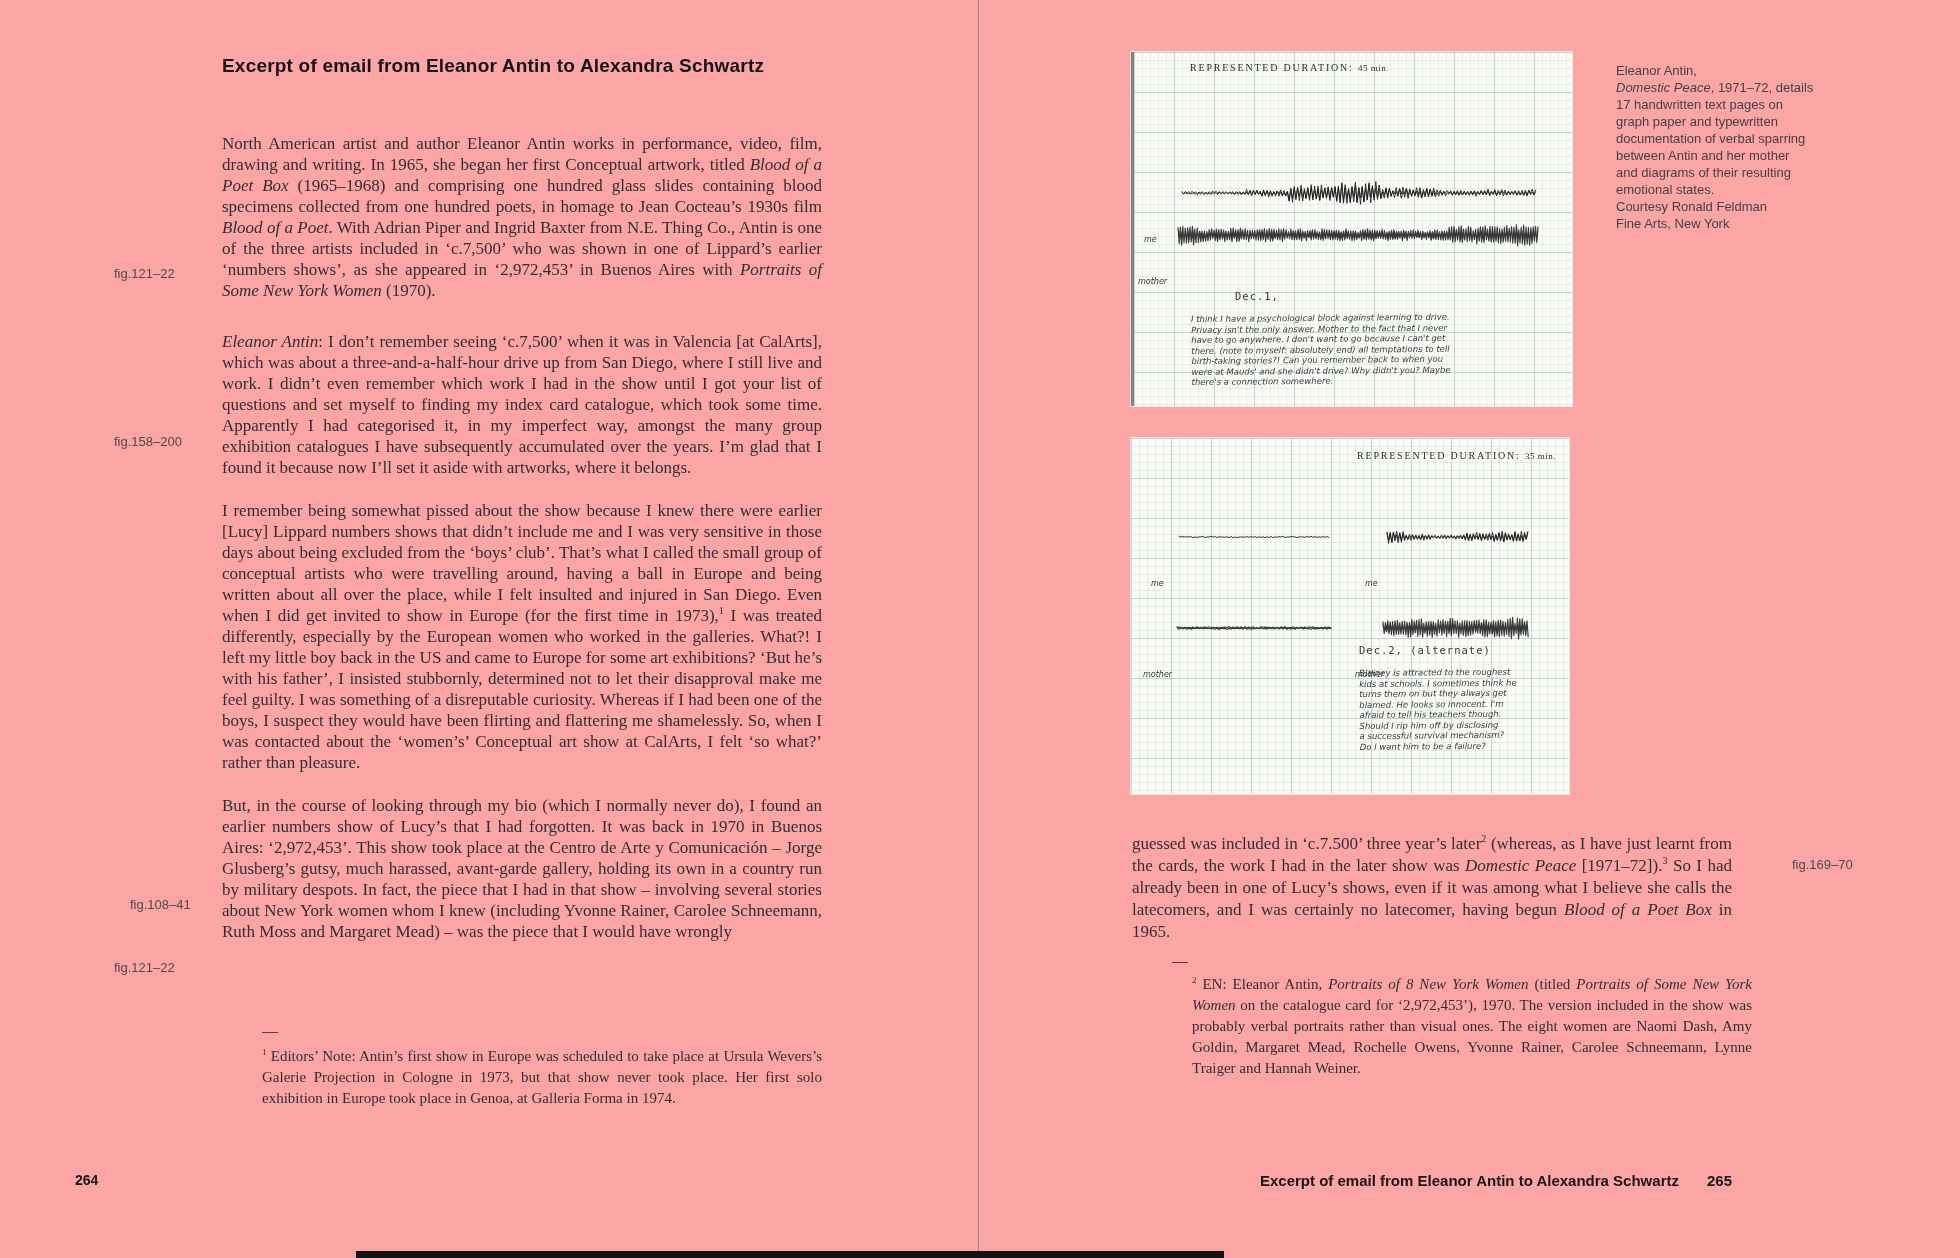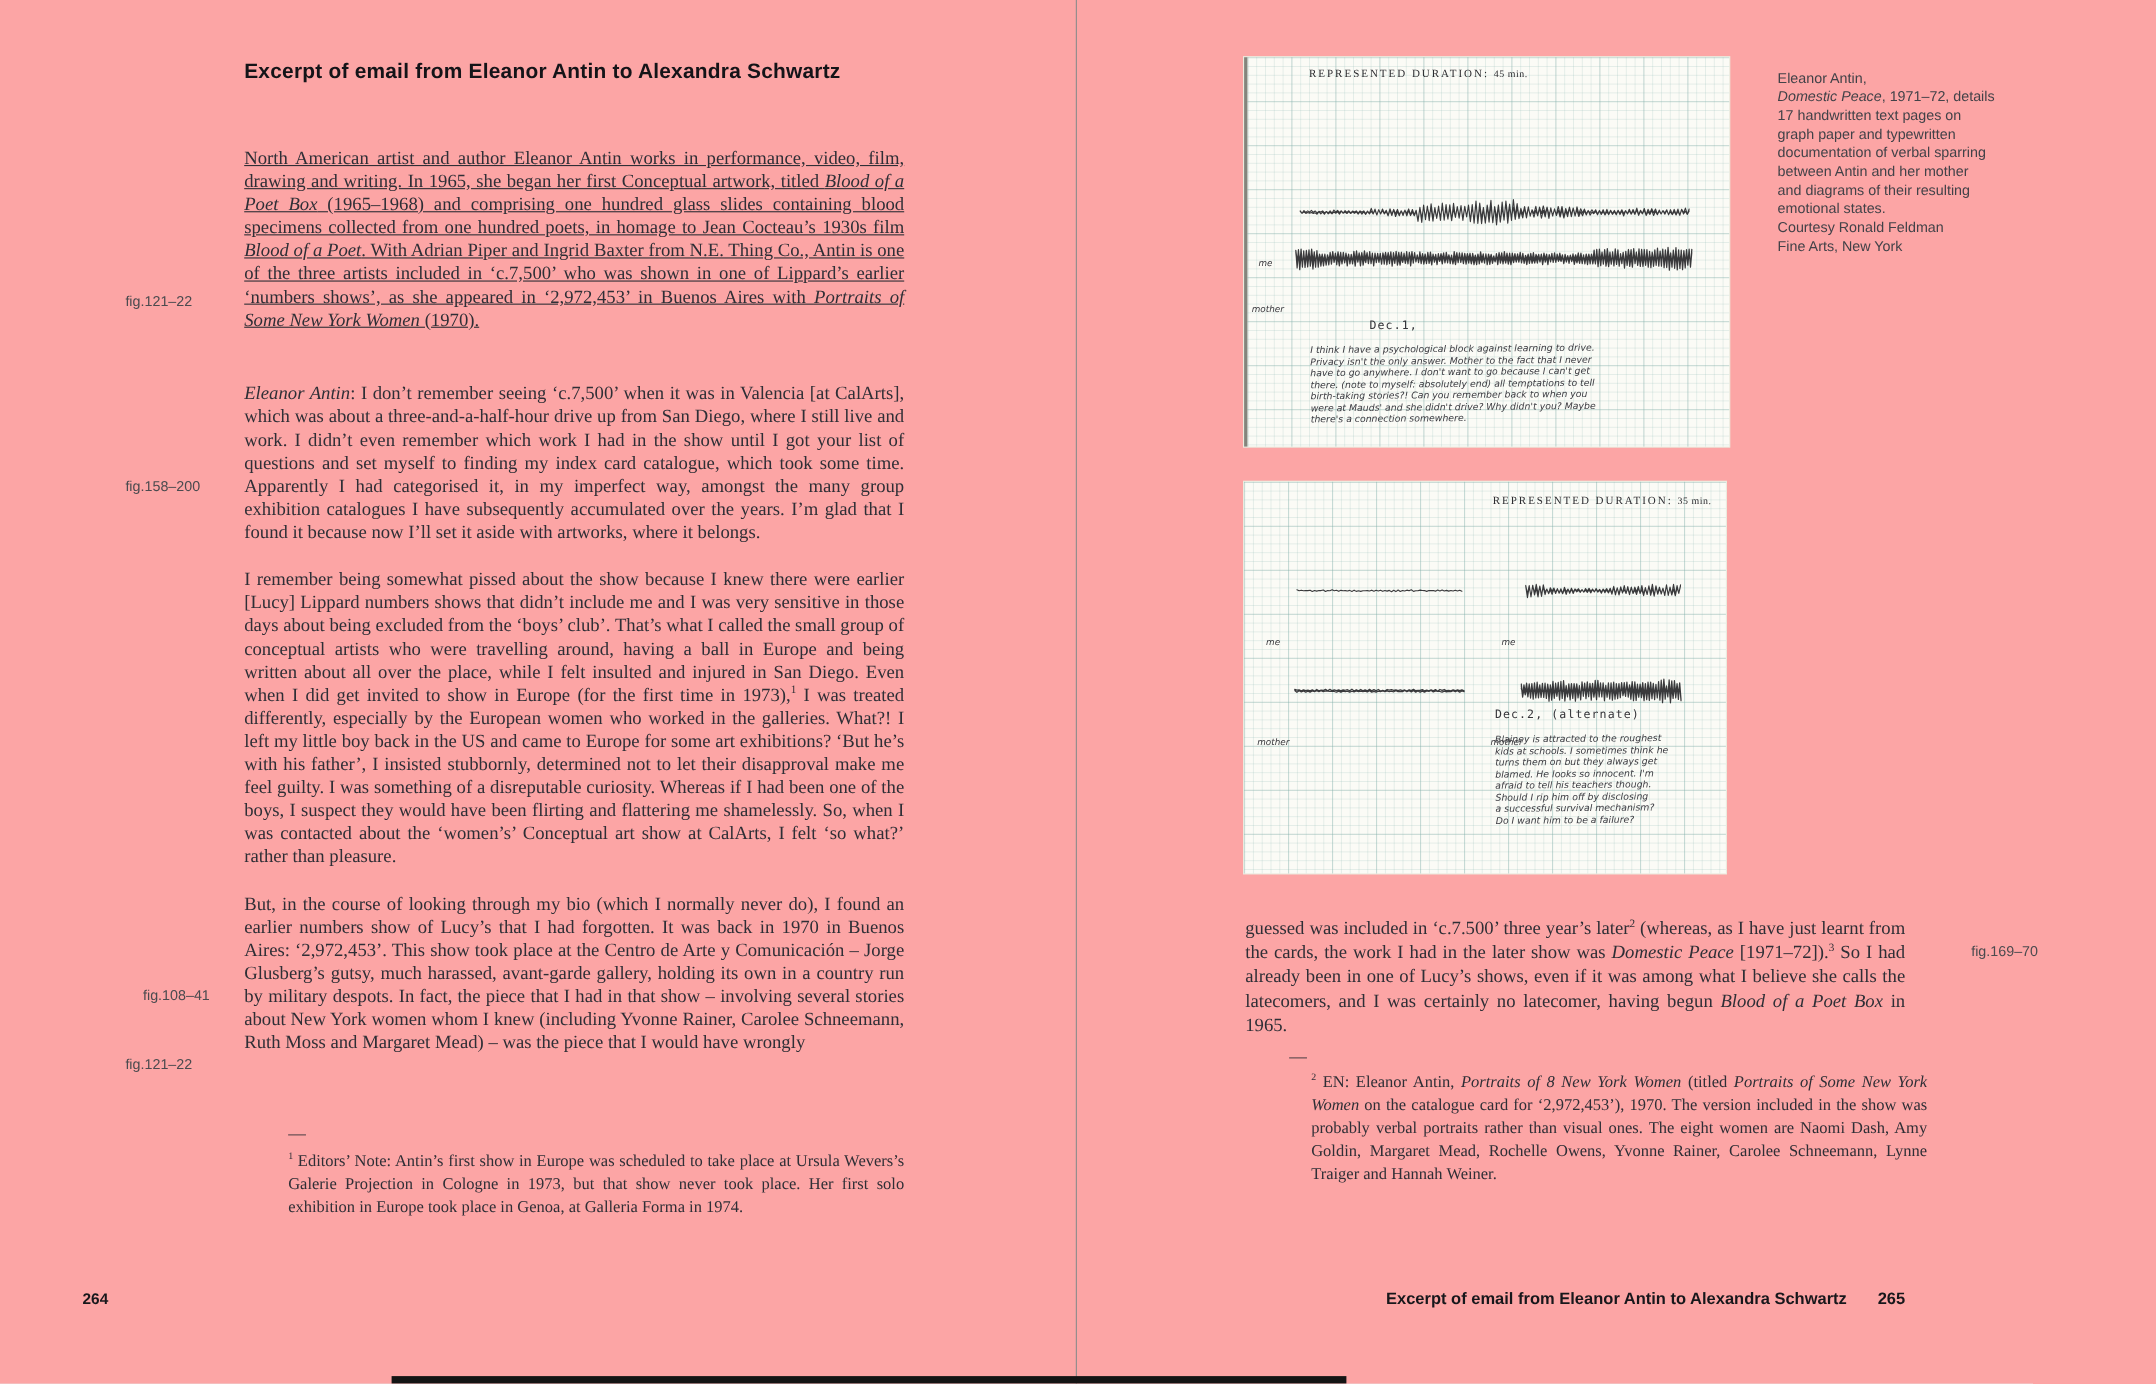--- a/index.html
+++ b/index.html
@@ -4,21 +4,21 @@
 <style>
   html,body{margin:0;padding:0;background:#e8e8e8;}
   #canvas{position:relative;width:1960px;height:1258px;background:#fca5a5;overflow:hidden;
           font-family:"Liberation Serif", serif;color:#2f2f36;}
   .abs{position:absolute;}
 
   
   .title{font-family:"Liberation Sans",sans-serif;font-weight:bold;font-size:19px;color:#141418;letter-spacing:.2px;}
   .col{width:600px;}
   .col p{margin:0 0 22px 0;font-size:17px;line-height:21px;text-align:justify;}
-  .col p.intro{margin-bottom:46px;text-decoration:underline;}
+  .col p.intro{margin-bottom:30px;}
   .rcol p{margin:0;font-size:17px;line-height:22px;text-align:justify;}
   i{font-style:italic;}
   .sup{font-size:60%;vertical-align:super;line-height:0;}
   .margin-note{font-family:"Liberation Sans",sans-serif;font-size:13px;color:#4b4b4f;white-space:nowrap;margin-left:36px;}
   .fn-dash{font-size:16px;color:#2f2f36;}
   .fn{width:560px;font-size:15px;line-height:21px;text-align:justify;color:#2f2f36;}
   .fn p{margin:0;}
   .pagenum{font-family:"Liberation Sans",sans-serif;font-weight:bold;font-size:14px;color:#17171b;}
   .footer-right{width:600px;text-align:right;font-family:"Liberation Sans",sans-serif;font-weight:bold;font-size:15px;color:#17171b;}
   .footer-right .num{margin-left:28px;}
@@ -83,21 +83,21 @@
       <div class="abs hand-caps" style="left:56px;top:10px;">
         <span>REPRESENTED DURATION:</span>
         <span class="val">45 min.</span>
       </div>
       <div class="abs hand-small" style="left:10px;top:136px;">me</div>
       <div class="abs hand-small" style="left:4px;top:178px;">mother</div>
       <svg class="waves" width="438" height="354" viewBox="0 0 438 354">
         <path d="M48.0,139.7L49.7,142.0 51.4,139.4 53.1,141.1 54.8,139.7 56.5,140.8 58.2,139.3 59.9,141.0 61.6,139.8 63.3,141.5 65.0,140.1 66.7,140.8 68.4,139.7 70.1,141.6 71.8,140.3 73.5,141.5 75.2,139.7 76.9,141.8 78.6,138.9 80.3,140.9 82.0,139.2 83.7,141.2 85.4,139.6 87.1,141.7 88.8,139.5 90.5,141.1 92.2,139.6 93.9,141.6 95.6,139.9 97.3,140.8 99.0,139.7 100.7,141.7 102.4,139.7 104.1,141.0 105.8,139.7 107.5,142.1 109.2,139.8 110.9,141.9 112.6,137.4 114.3,142.3 116.0,138.1 117.7,143.3 119.4,138.6 121.1,142.4 122.8,138.0 124.5,141.8 126.2,139.1 127.9,143.6 129.6,137.8 131.3,142.7 133.0,138.4 134.7,142.3 136.4,138.4 138.1,142.9 139.8,139.7 141.5,142.5 143.2,139.1 144.9,142.0 146.6,137.9 148.3,143.1 150.0,138.5 151.7,143.3 153.4,139.1 155.1,148.4 156.8,136.6 158.5,146.2 160.2,136.4 161.9,145.9 163.6,136.3 165.3,143.9 167.0,137.4 168.7,149.0 170.4,136.6 172.1,146.5 173.8,135.3 175.5,148.3 177.2,132.7 178.9,148.1 180.6,134.0 182.3,146.7 184.0,137.0 185.7,148.6 187.4,132.8 189.1,145.7 190.8,136.1 192.5,146.4 194.2,135.6 195.9,146.6 197.6,135.6 199.3,145.3 201.0,134.5 202.7,148.4 204.4,133.9 206.1,151.0 207.8,131.8 209.5,149.0 211.2,132.7 212.9,146.5 214.6,136.6 216.3,149.8 218.0,134.5 219.7,144.4 221.4,130.2 223.1,150.5 224.8,135.8 226.5,146.0 228.2,134.3 229.9,149.7 231.6,131.7 233.3,148.1 235.0,130.7 236.7,145.0 238.4,133.6 240.1,148.3 241.8,129.5 243.5,144.4 245.2,133.0 246.9,145.4 248.6,137.4 250.3,142.9 252.0,135.8 253.7,144.6 255.4,136.1 257.1,144.5 258.8,138.6 260.5,142.0 262.2,135.6 263.9,143.8 265.6,136.3 267.3,142.1 269.0,135.2 270.7,142.2 272.4,136.3 274.1,142.9 275.8,138.6 277.5,143.5 279.2,138.6 280.9,143.2 282.6,135.7 284.3,142.8 286.0,135.7 287.7,145.0 289.4,137.5 291.1,142.7 292.8,136.3 294.5,143.4 296.2,137.1 297.9,144.4 299.6,136.1 301.3,142.5 303.0,137.8 304.7,141.6 306.4,138.1 308.1,142.4 309.8,139.4 311.5,141.4 313.2,138.7 314.9,141.4 316.6,138.7 318.3,142.6 320.0,139.3 321.7,142.0 323.4,138.6 325.1,142.7 326.8,138.3 328.5,142.6 330.2,139.1 331.9,142.2 333.6,139.3 335.3,142.4 337.0,139.1 338.7,141.8 340.4,138.7 342.1,142.1 343.8,139.5 345.5,142.3 347.2,138.3 348.9,142.3 350.6,138.5 352.3,142.3 354.0,137.2 355.7,142.9 357.4,139.1 359.1,142.1 360.8,137.5 362.5,143.1 364.2,138.3 365.9,141.6 367.6,137.7 369.3,141.3 371.0,138.0 372.7,142.8 374.4,139.0 376.1,142.6 377.8,139.4 379.5,141.6 381.2,138.7 382.9,143.3 384.6,138.6 386.3,142.7 388.0,138.4 389.7,142.7 391.4,138.1 393.1,143.5 394.8,138.2 396.5,141.5 398.2,137.2 399.9,142.9 401.6,138.0 M48.0,140.1L49.7,142.0 51.4,140.6 53.1,142.0 54.8,141.2 56.5,141.8 58.2,141.1 59.9,142.1 61.6,141.5 63.3,142.8 65.0,140.4 66.7,142.5 68.4,140.9 70.1,142.8 71.8,140.3 73.5,142.4 75.2,141.0 76.9,142.4 78.6,140.8 80.3,141.9 82.0,140.5 83.7,142.7 85.4,139.9 87.1,141.9 88.8,140.7 90.5,142.1 92.2,140.4 93.9,142.1 95.6,140.6 97.3,142.0 99.0,140.7 100.7,142.7 102.4,140.5 104.1,142.6 105.8,140.6 107.5,143.0 109.2,140.3 110.9,142.5 112.6,140.1 114.3,142.6 116.0,139.2 117.7,143.5 119.4,138.6 121.1,142.5 122.8,139.3 124.5,142.5 126.2,140.4 127.9,144.2 129.6,139.3 131.3,143.9 133.0,138.8 134.7,144.8 136.4,140.3 138.1,144.1 139.8,139.6 141.5,143.9 143.2,139.0 144.9,144.2 146.6,139.5 148.3,144.0 150.0,140.7 151.7,144.1 153.4,140.0 155.1,149.2 156.8,136.5 158.5,150.2 160.2,134.5 161.9,147.8 163.6,135.3 165.3,148.6 167.0,133.2 168.7,145.8 170.4,138.6 172.1,146.4 173.8,136.9 175.5,145.4 177.2,136.0 178.9,145.3 180.6,138.5 182.3,147.2 184.0,134.1 185.7,148.1 187.4,137.8 189.1,145.5 190.8,135.8 192.5,144.9 194.2,134.9 195.9,148.5 197.6,135.8 199.3,144.7 201.0,135.3 202.7,149.5 204.4,135.9 206.1,148.8 207.8,130.7 209.5,151.1 211.2,135.1 212.9,151.3 214.6,137.6 216.3,150.8 218.0,135.7 219.7,150.0 221.4,134.6 223.1,150.4 224.8,135.8 226.5,152.4 228.2,135.4 229.9,149.9 231.6,137.1 233.3,147.2 235.0,132.3 236.7,150.9 238.4,135.6 240.1,145.5 241.8,136.4 243.5,147.4 245.2,136.4 246.9,146.8 248.6,140.1 250.3,146.1 252.0,136.9 253.7,146.1 255.4,137.0 257.1,143.4 258.8,139.5 260.5,145.4 262.2,139.2 263.9,144.2 265.6,137.5 267.3,146.3 269.0,139.2 270.7,145.2 272.4,136.8 274.1,146.5 275.8,136.9 277.5,144.4 279.2,137.9 280.9,143.9 282.6,139.3 284.3,145.3 286.0,138.8 287.7,146.2 289.4,139.7 291.1,145.0 292.8,137.0 294.5,145.0 296.2,137.3 297.9,143.4 299.6,139.2 301.3,144.8 303.0,140.6 304.7,144.1 306.4,139.7 308.1,143.4 309.8,139.3 311.5,143.6 313.2,140.9 314.9,142.3 316.6,140.2 318.3,143.3 320.0,139.7 321.7,143.0 323.4,140.3 325.1,143.4 326.8,140.5 328.5,143.1 330.2,139.9 331.9,142.9 333.6,140.5 335.3,143.3 337.0,139.6 338.7,143.1 340.4,139.9 342.1,144.3 343.8,139.6 345.5,142.6 347.2,139.5 348.9,142.8 350.6,139.7 352.3,142.9 354.0,139.0 355.7,143.8 357.4,139.9 359.1,142.4 360.8,139.1 362.5,143.8 364.2,140.4 365.9,142.9 367.6,139.4 369.3,143.9 371.0,140.0 372.7,143.2 374.4,139.9 376.1,142.5 377.8,139.6 379.5,142.8 381.2,139.4 382.9,142.8 384.6,140.6 386.3,143.1 388.0,140.2 389.7,143.5 391.4,140.0 393.1,143.8 394.8,138.5 396.5,142.6 398.2,140.0 399.9,142.9 401.6,139.8" stroke-width="1"></path>
         <path d="M44.0,175.5L45.2,184.7 46.4,178.6 47.6,185.1 48.8,176.0 50.0,188.9 51.2,177.1 52.4,188.0 53.6,175.7 54.8,185.5 56.0,176.6 57.2,186.4 58.4,174.4 59.6,185.0 60.8,178.6 62.0,186.8 63.2,177.1 64.4,185.9 65.6,179.0 66.8,183.8 68.0,179.5 69.2,185.1 70.4,179.2 71.6,187.3 72.8,179.6 74.0,184.1 75.2,179.3 76.4,188.1 77.6,179.5 78.8,184.1 80.0,179.3 81.2,184.4 82.4,177.0 83.6,185.2 84.8,177.5 86.0,186.6 87.2,177.4 88.4,186.2 89.6,178.1 90.8,185.0 92.0,179.1 93.2,186.2 94.4,179.3 95.6,186.6 96.8,176.4 98.0,185.5 99.2,176.0 100.4,184.9 101.6,177.9 102.8,185.0 104.0,177.7 105.2,185.3 106.4,176.1 107.6,183.5 108.8,177.7 110.0,187.3 111.2,176.7 112.4,187.7 113.6,180.3 114.8,186.5 116.0,179.2 117.2,186.8 118.4,178.4 119.6,185.0 120.8,178.3 122.0,188.1 123.2,177.8 124.4,183.5 125.6,177.5 126.8,184.3 128.0,177.7 129.2,184.7 130.4,176.9 131.6,187.9 132.8,179.7 134.0,186.8 135.2,176.5 136.4,185.9 137.6,177.4 138.8,184.7 140.0,177.3 141.2,186.0 142.4,179.7 143.6,186.1 144.8,176.7 146.0,187.6 147.2,177.5 148.4,184.6 149.6,176.7 150.8,186.0 152.0,177.7 153.2,185.7 154.4,179.6 155.6,186.8 156.8,177.0 158.0,185.2 159.2,178.7 160.4,184.2 161.6,178.9 162.8,186.8 164.0,177.4 165.2,185.0 166.4,177.1 167.6,184.8 168.8,179.6 170.0,183.5 171.2,180.1 172.4,185.2 173.6,180.0 174.8,184.4 176.0,178.6 177.2,183.5 178.4,177.8 179.6,187.1 180.8,177.5 182.0,183.7 183.2,179.8 184.4,184.5 185.6,180.4 186.8,186.9 188.0,176.7 189.2,184.5 190.4,177.6 191.6,185.6 192.8,177.8 194.0,185.8 195.2,177.8 196.4,186.5 197.6,178.8 198.8,184.2 200.0,178.6 201.2,183.6 202.4,178.2 203.6,186.9 204.8,178.4 206.0,184.2 207.2,179.9 208.4,185.0 209.6,178.9 210.8,185.3 212.0,176.9 213.2,183.8 214.4,178.8 215.6,186.9 216.8,179.0 218.0,186.1 219.2,178.9 220.4,183.6 221.6,179.2 222.8,184.6 224.0,180.7 225.2,185.2 226.4,179.2 227.6,184.8 228.8,177.7 230.0,184.5 231.2,177.9 232.4,186.2 233.6,176.8 234.8,185.1 236.0,178.1 237.2,184.9 238.4,178.5 239.6,184.9 240.8,179.4 242.0,184.0 243.2,178.6 244.4,184.9 245.6,178.8 246.8,184.3 248.0,177.4 249.2,185.9 250.4,178.4 251.6,185.8 252.8,180.1 254.0,183.7 255.2,179.1 256.4,184.9 257.6,178.4 258.8,184.8 260.0,177.6 261.2,185.4 262.4,179.3 263.6,183.0 264.8,179.3 266.0,184.9 267.2,179.1 268.4,185.8 269.6,178.1 270.8,183.7 272.0,179.1 273.2,185.7 274.4,179.4 275.6,184.8 276.8,178.3 278.0,186.5 279.2,177.8 280.4,185.3 281.6,180.0 282.8,184.1 284.0,178.1 285.2,184.1 286.4,179.6 287.6,186.2 288.8,179.2 290.0,184.4 291.2,180.5 292.4,184.5 293.6,179.9 294.8,184.1 296.0,180.3 297.2,183.4 298.4,179.6 299.6,183.8 300.8,177.8 302.0,185.6 303.2,178.1 304.4,184.7 305.6,180.4 306.8,185.1 308.0,178.9 309.2,184.5 310.4,179.0 311.6,184.5 312.8,179.3 314.0,185.8 315.2,175.4 316.4,188.0 317.6,174.7 318.8,188.5 320.0,174.4 321.2,185.6 322.4,177.2 323.6,186.9 324.8,174.9 326.0,186.8 327.2,173.9 328.4,184.4 329.6,179.3 330.8,187.3 332.0,177.4 333.2,189.4 334.4,174.3 335.6,185.5 336.8,178.8 338.0,190.0 339.2,178.6 340.4,185.7 341.6,177.4 342.8,188.9 344.0,177.2 345.2,185.6 346.4,174.8 347.6,184.8 348.8,175.0 350.0,188.7 351.2,173.9 352.4,186.4 353.6,177.1 354.8,188.2 356.0,174.2 357.2,188.8 358.4,174.6 359.6,186.8 360.8,176.3 362.0,188.5 363.2,174.9 364.4,188.2 365.6,177.3 366.8,185.4 368.0,178.6 369.2,187.7 370.4,175.2 371.6,189.2 372.8,173.6 374.0,187.5 375.2,178.0 376.4,187.1 377.6,174.6 378.8,189.2 380.0,175.2 381.2,187.9 382.4,172.8 383.6,185.3 384.8,177.9 386.0,187.9 387.2,178.1 388.4,186.5 389.6,173.1 390.8,191.4 392.0,178.1 393.2,186.4 394.4,176.7 395.6,190.6 396.8,177.2 398.0,188.4 399.2,174.9 400.4,187.2 401.6,174.9 402.8,190.8 404.0,177.6 M44.0,177.3L45.2,188.7 46.4,175.0 47.6,188.5 48.8,174.4 50.0,190.8 51.2,176.0 52.4,191.1 53.6,179.7 54.8,187.5 56.0,175.1 57.2,190.0 58.4,176.9 59.6,187.0 60.8,177.0 62.0,190.8 63.2,175.8 64.4,190.8 65.6,179.3 66.8,186.5 68.0,179.0 69.2,189.2 70.4,181.2 71.6,189.1 72.8,179.6 74.0,187.2 75.2,177.5 76.4,185.4 77.6,176.8 78.8,185.5 80.0,178.1 81.2,188.7 82.4,177.4 83.6,187.0 84.8,177.9 86.0,187.7 87.2,179.9 88.4,187.1 89.6,179.1 90.8,188.5 92.0,180.2 93.2,186.9 94.4,180.7 95.6,187.9 96.8,177.3 98.0,187.4 99.2,179.8 100.4,186.2 101.6,178.7 102.8,186.4 104.0,178.7 105.2,188.4 106.4,180.4 107.6,185.3 108.8,179.1 110.0,184.9 111.2,177.7 112.4,186.6 113.6,179.1 114.8,188.5 116.0,178.2 117.2,184.7 118.4,181.0 119.6,186.5 120.8,179.4 122.0,186.8 123.2,178.8 124.4,187.2 125.6,178.8 126.8,188.1 128.0,180.6 129.2,187.4 130.4,178.5 131.6,188.2 132.8,177.7 134.0,185.2 135.2,178.0 136.4,186.7 137.6,178.6 138.8,186.5 140.0,177.6 141.2,186.6 142.4,178.2 143.6,186.2 144.8,180.3 146.0,187.8 147.2,177.5 148.4,186.2 149.6,177.6 150.8,187.3 152.0,178.2 153.2,186.1 154.4,180.3 155.6,184.4 156.8,179.9 158.0,187.7 159.2,178.6 160.4,186.4 161.6,179.8 162.8,187.7 164.0,179.9 165.2,187.5 166.4,178.0 167.6,186.8 168.8,179.1 170.0,185.9 171.2,179.3 172.4,186.8 173.6,178.5 174.8,185.7 176.0,179.7 177.2,185.9 178.4,178.0 179.6,185.4 180.8,178.0 182.0,185.7 183.2,180.2 184.4,187.6 185.6,181.0 186.8,186.8 188.0,181.2 189.2,185.2 190.4,180.2 191.6,186.8 192.8,179.0 194.0,186.6 195.2,180.2 196.4,185.2 197.6,178.4 198.8,184.9 200.0,181.1 201.2,187.2 202.4,178.9 203.6,184.6 204.8,179.2 206.0,185.9 207.2,180.6 208.4,185.6 209.6,179.9 210.8,187.9 212.0,179.5 213.2,186.5 214.4,179.3 215.6,185.5 216.8,180.6 218.0,187.2 219.2,179.4 220.4,186.7 221.6,180.9 222.8,185.3 224.0,180.6 225.2,185.6 226.4,178.6 227.6,186.0 228.8,179.8 230.0,186.8 231.2,179.5 232.4,187.9 233.6,178.8 234.8,187.0 236.0,180.7 237.2,187.4 238.4,178.1 239.6,187.6 240.8,178.2 242.0,184.8 243.2,180.0 244.4,185.9 245.6,181.4 246.8,186.1 248.0,179.5 249.2,187.0 250.4,180.9 251.6,187.5 252.8,180.2 254.0,185.5 255.2,181.0 256.4,186.9 257.6,178.8 258.8,185.2 260.0,180.7 261.2,185.1 262.4,181.1 263.6,185.3 264.8,181.7 266.0,186.2 267.2,180.1 268.4,185.4 269.6,179.4 270.8,186.3 272.0,181.4 273.2,185.3 274.4,179.4 275.6,186.0 276.8,179.8 278.0,184.8 279.2,181.2 280.4,186.6 281.6,179.0 282.8,184.7 284.0,179.6 285.2,185.2 286.4,180.9 287.6,186.6 288.8,181.2 290.0,186.2 291.2,181.1 292.4,187.4 293.6,180.7 294.8,185.6 296.0,178.8 297.2,185.9 298.4,180.1 299.6,184.1 300.8,181.5 302.0,186.1 303.2,178.8 304.4,185.7 305.6,180.6 306.8,187.7 308.0,179.9 309.2,185.0 310.4,181.5 311.6,186.1 312.8,179.0 314.0,184.8 315.2,179.4 316.4,186.4 317.6,178.3 318.8,190.4 320.0,176.4 321.2,189.6 322.4,177.5 323.6,188.2 324.8,178.5 326.0,187.0 327.2,179.6 328.4,187.8 329.6,177.1 330.8,188.2 332.0,176.9 333.2,186.8 334.4,179.9 335.6,188.4 336.8,175.2 338.0,188.9 339.2,180.1 340.4,186.4 341.6,178.0 342.8,189.8 344.0,176.5 345.2,188.3 346.4,175.9 347.6,188.1 348.8,178.4 350.0,185.5 351.2,177.4 352.4,185.6 353.6,177.3 354.8,188.4 356.0,179.2 357.2,190.2 358.4,177.1 359.6,189.7 360.8,174.8 362.0,189.2 363.2,180.1 364.4,185.9 365.6,180.2 366.8,189.8 368.0,177.2 369.2,186.3 370.4,178.3 371.6,186.5 372.8,177.9 374.0,188.0 375.2,176.2 376.4,187.7 377.6,174.8 378.8,191.3 380.0,179.0 381.2,187.9 382.4,175.7 383.6,188.8 384.8,179.1 386.0,190.9 387.2,175.4 388.4,191.9 389.6,178.9 390.8,185.8 392.0,178.2 393.2,191.6 394.4,179.9 395.6,188.3 396.8,175.8 398.0,187.4 399.2,178.5 400.4,187.6 401.6,174.4 402.8,190.6 404.0,174.7 M44.0,175.6L45.2,191.6 46.4,177.6 47.6,193.1 48.8,180.3 50.0,187.9 51.2,180.1 52.4,187.9 53.6,177.5 54.8,190.7 56.0,179.5 57.2,187.0 58.4,181.1 59.6,192.6 60.8,180.4 62.0,188.4 63.2,178.6 64.4,187.1 65.6,180.4 66.8,189.9 68.0,181.5 69.2,189.7 70.4,179.0 71.6,186.8 72.8,180.9 74.0,188.8 75.2,178.9 76.4,185.8 77.6,178.3 78.8,186.5 80.0,180.7 81.2,187.3 82.4,182.5 83.6,189.8 84.8,180.8 86.0,187.9 87.2,178.0 88.4,187.1 89.6,180.9 90.8,189.8 92.0,178.9 93.2,188.0 94.4,180.4 95.6,187.5 96.8,180.6 98.0,189.9 99.2,180.0 100.4,186.4 101.6,180.3 102.8,189.7 104.0,179.5 105.2,189.1 106.4,182.1 107.6,186.8 108.8,179.8 110.0,187.7 111.2,180.4 112.4,186.3 113.6,178.2 114.8,189.8 116.0,179.7 117.2,186.3 118.4,178.8 119.6,186.2 120.8,180.7 122.0,187.8 123.2,178.4 124.4,188.1 125.6,178.4 126.8,188.7 128.0,178.4 129.2,187.6 130.4,178.5 131.6,190.0 132.8,180.2 134.0,187.4 135.2,178.6 136.4,189.1 137.6,182.4 138.8,189.0 140.0,182.0 141.2,186.6 142.4,181.0 143.6,187.4 144.8,181.8 146.0,187.1 147.2,177.8 148.4,189.7 149.6,180.4 150.8,186.2 152.0,178.8 153.2,185.8 154.4,180.4 155.6,186.5 156.8,180.5 158.0,186.5 159.2,180.8 160.4,188.2 161.6,182.0 162.8,187.3 164.0,179.5 165.2,187.1 166.4,182.2 167.6,188.9 168.8,179.7 170.0,186.4 171.2,181.2 172.4,188.6 173.6,181.4 174.8,185.5 176.0,182.4 177.2,188.0 178.4,179.8 179.6,187.0 180.8,180.7 182.0,187.0 183.2,179.6 184.4,187.2 185.6,179.9 186.8,188.0 188.0,182.5 189.2,188.5 190.4,180.8 191.6,185.6 192.8,179.4 194.0,186.0 195.2,181.4 196.4,187.6 197.6,180.5 198.8,188.1 200.0,180.7 201.2,186.1 202.4,182.2 203.6,187.9 204.8,181.6 206.0,188.6 207.2,182.0 208.4,188.5 209.6,180.2 210.8,187.5 212.0,181.9 213.2,186.7 214.4,181.2 215.6,187.2 216.8,178.8 218.0,188.7 219.2,180.8 220.4,188.4 221.6,181.2 222.8,187.4 224.0,182.5 225.2,186.1 226.4,180.7 227.6,188.6 228.8,180.1 230.0,187.3 231.2,181.9 232.4,187.3 233.6,182.3 234.8,187.2 236.0,181.7 237.2,188.1 238.4,182.1 239.6,188.6 240.8,181.7 242.0,186.8 243.2,181.6 244.4,186.3 245.6,181.2 246.8,186.4 248.0,180.6 249.2,186.1 250.4,180.5 251.6,185.8 252.8,182.5 254.0,188.6 255.2,181.1 256.4,187.5 257.6,181.4 258.8,187.5 260.0,182.8 261.2,187.2 262.4,182.1 263.6,187.3 264.8,180.7 266.0,185.5 267.2,180.6 268.4,188.6 269.6,181.6 270.8,186.1 272.0,181.9 273.2,188.5 274.4,180.2 275.6,185.6 276.8,181.6 278.0,185.8 279.2,180.6 280.4,185.7 281.6,182.0 282.8,185.6 284.0,182.7 285.2,185.7 286.4,181.1 287.6,187.7 288.8,182.5 290.0,185.1 291.2,180.3 292.4,186.0 293.6,180.1 294.8,185.9 296.0,182.1 297.2,188.3 298.4,182.8 299.6,187.0 300.8,182.5 302.0,187.5 303.2,181.0 304.4,187.7 305.6,179.6 306.8,188.0 308.0,180.9 309.2,188.5 310.4,180.5 311.6,188.0 312.8,179.8 314.0,187.9 315.2,181.3 316.4,187.8 317.6,178.7 318.8,189.9 320.0,178.8 321.2,189.3 322.4,178.5 323.6,188.1 324.8,177.7 326.0,189.9 327.2,181.5 328.4,190.5 329.6,180.5 330.8,188.2 332.0,178.5 333.2,189.8 334.4,177.1 335.6,188.4 336.8,180.5 338.0,187.5 339.2,179.8 340.4,187.7 341.6,178.1 342.8,191.7 344.0,179.3 345.2,189.2 346.4,178.2 347.6,190.2 348.8,181.6 350.0,190.8 351.2,176.9 352.4,187.6 353.6,179.6 354.8,189.2 356.0,180.9 357.2,190.0 358.4,180.3 359.6,190.3 360.8,179.9 362.0,189.1 363.2,177.7 364.4,190.9 365.6,176.5 366.8,191.4 368.0,178.1 369.2,190.1 370.4,180.5 371.6,188.2 372.8,177.9 374.0,189.9 375.2,176.2 376.4,189.9 377.6,174.5 378.8,190.9 380.0,179.0 381.2,191.2 382.4,176.3 383.6,193.6 384.8,178.3 386.0,188.3 387.2,175.6 388.4,188.0 389.6,178.5 390.8,193.3 392.0,175.1 393.2,192.0 394.4,175.4 395.6,193.2 396.8,178.8 398.0,191.5 399.2,176.9 400.4,189.1 401.6,177.1 402.8,189.7 404.0,175.4" stroke-width="1.1"></path>
       </svg>
-      <div class="abs hand-date" style="left:67px;top:238px;padding-left:44px;">Dec.1,</div>
+      <div class="abs hand-date" style="left:57px;top:238px;padding-left:44px;">Dec.1,</div>
       <div class="abs hand-note" style="left:57px;top:262px;width:320px;">
           <div>I think I have a psychological block against learning to drive.</div>
           <div>Privacy isn't the only answer. Mother to the fact that I never</div>
           <div>have to go anywhere. I don't want to go because I can't get</div>
           <div>there. (note to myself: absolutely end) all temptations to tell</div>
           <div>birth-taking stories?! Can you remember back to when you</div>
           <div>were at Mauds' and she didn't drive? Why didn't you? Maybe</div>
           <div>there's a connection somewhere.</div>
         </div>
     </div>

